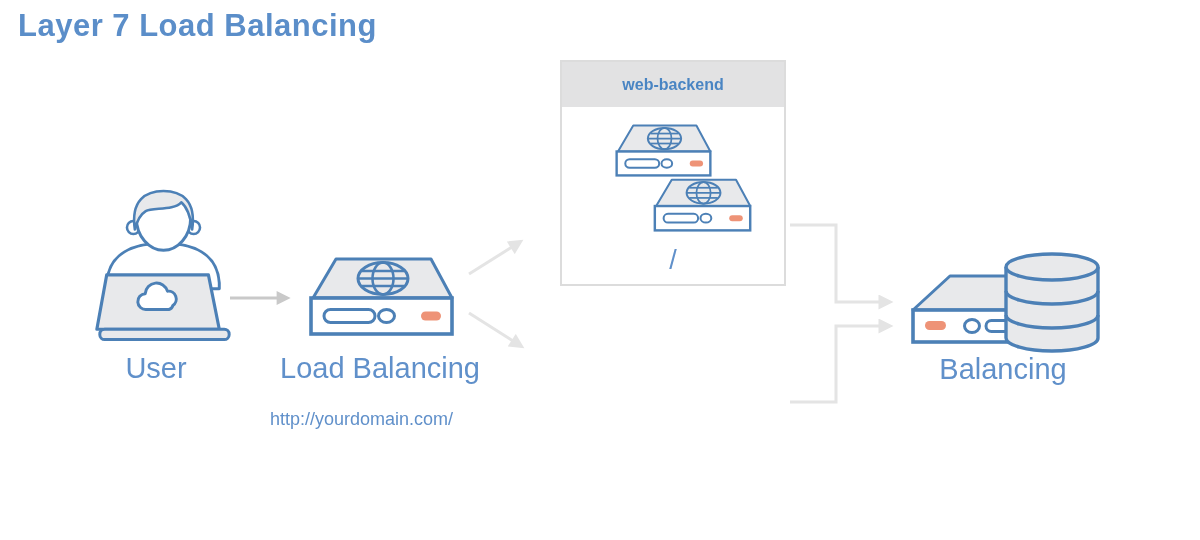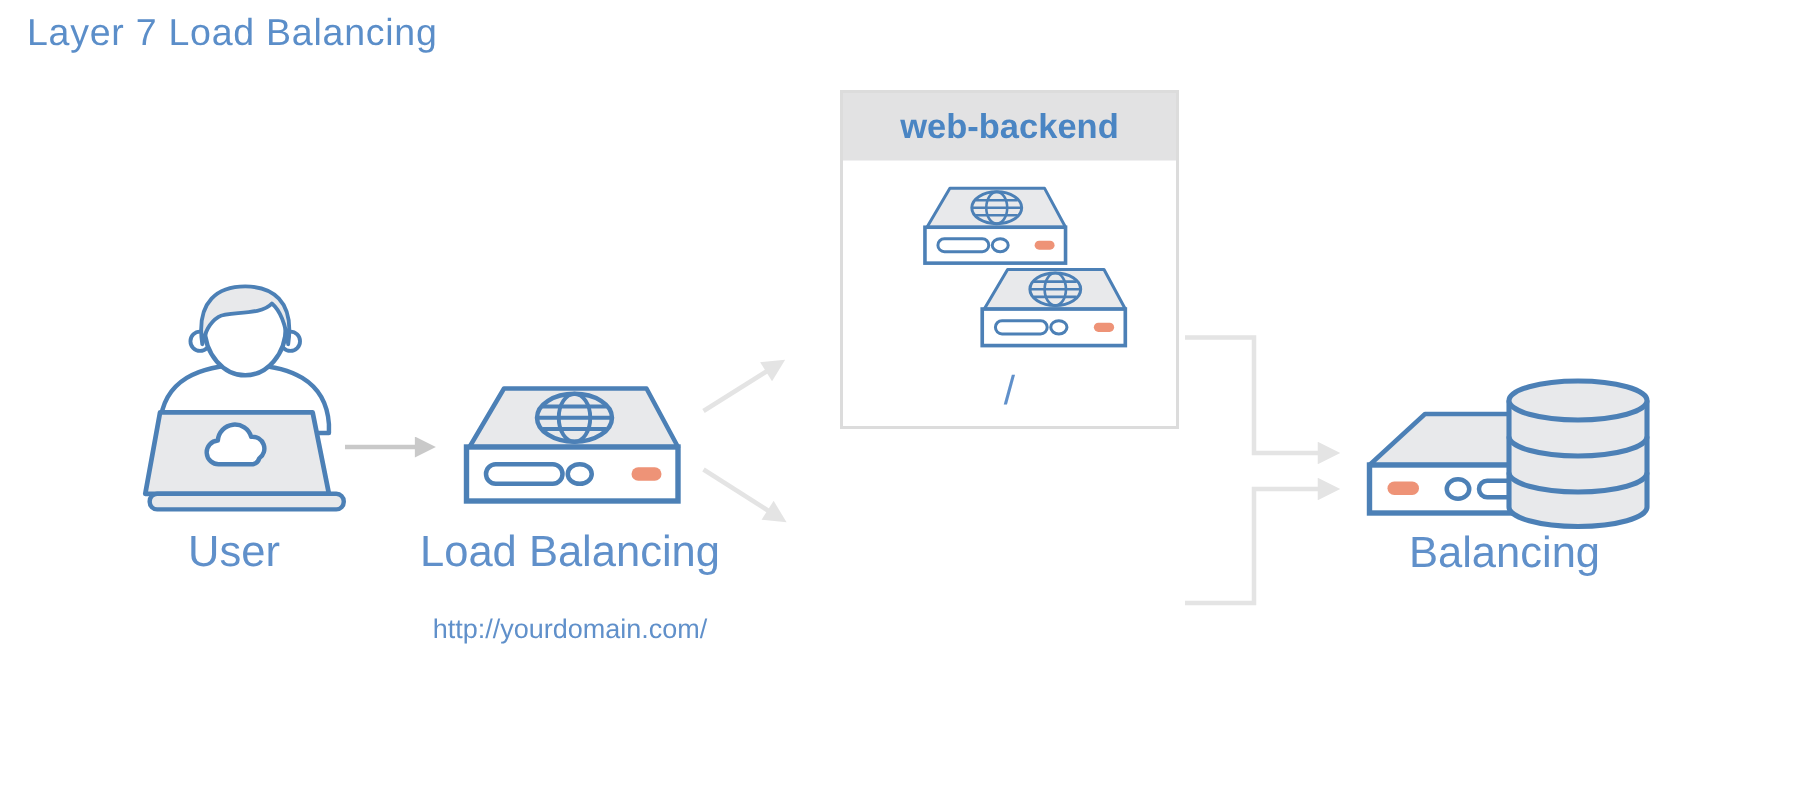--- a/index.html
+++ b/index.html
@@ -4,29 +4,29 @@
 <style>
   :root{
     --title-color:#5b8ec9; --label-color:#6090ca; --icon-stroke:#4c80b6;
     --icon-fill:#e8e9eb; --accent-orange:#ee9377; --card-border:#dcdcdc;
     --card-header-bg:#e2e2e3; --card-header-text:#4a85c3;
     --arrow-dark:#c9c9c9; --arrow-light:#e4e4e4; --background:#ffffff;
   }
   *{box-sizing:border-box;margin:0;padding:0}
   body{font-family:"Liberation Sans",sans-serif;background:#fff}
   .canvas{position:relative;width:1200px;height:540px;background:var(--background,#fff);overflow:hidden}
-  .title{position:absolute;left:18px;top:8px;font-size:25px;font-weight:normal;
+  .title{position:absolute;left:18px;top:8px;font-size:31px;font-weight:bold;
          letter-spacing:.5px;color:var(--title-color,#5b8ec9)}
   .overlay{position:absolute;left:0;top:0;width:1200px;height:540px;pointer-events:none}
   .node-label{position:absolute;text-align:center;font-size:29px;color:var(--label-color,#6090ca)}
-  .node-sub{position:absolute;text-align:center;font-size:18px;color:var(--label-color,#6090ca)}
+  .node-sub{position:absolute;font-size:18px;color:var(--label-color,#6090ca)}
   .icon-svg{position:absolute}
   .backend-card{position:absolute;background:#fff;border:2px solid var(--card-border,#dcdcdc)}
   .backend-header{height:45px;line-height:45px;text-align:center;background:var(--card-header-bg,#e2e2e3);
-                  color:var(--card-header-text,#4a85c3);font-weight:bold;font-size:23px}
+                  color:var(--card-header-text,#4a85c3);font-weight:bold;font-size:16px}
   .backend-body{position:relative;width:100%;height:calc(100% - 45px)}
   .backend-route{position:absolute;left:0;right:0;bottom:8px;text-align:center;
                  font-size:27px;color:var(--label-color,#6090ca)}
   .srv{position:absolute}
 </style>
 </head>
 <body>
 
 <div class="canvas">
 

